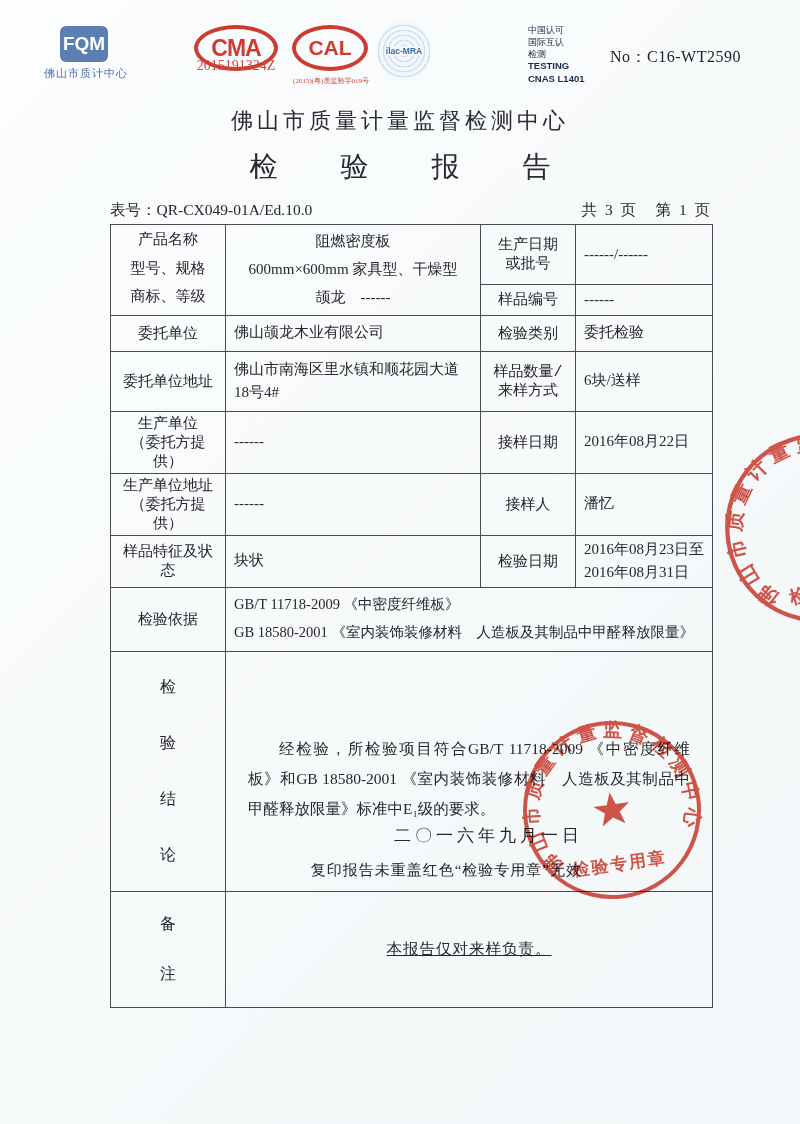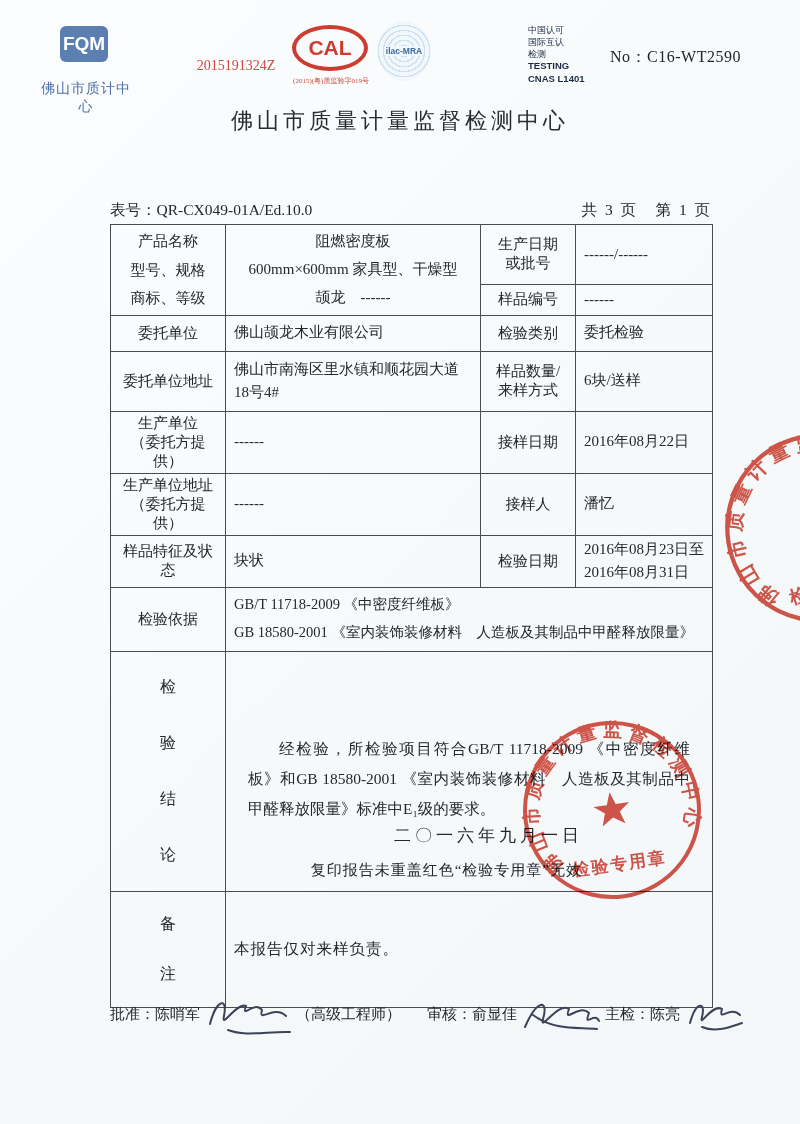--- a/index.html
+++ b/index.html
@@ -9,22 +9,22 @@
     background:linear-gradient(135deg,#fbfdfe 0%,#f6f9fa 60%,#f3f7f9 100%);
     color:#26262c; overflow:hidden;
   }
   .abs { position:absolute; }
 
   
   .fqm-box { left:60px; top:26px; width:48px; height:36px; background:#5c7fb2;
     border-radius:6px; color:#fff; font-weight:bold; font-size:19px;
     display:flex; align-items:center; justify-content:center;
     font-family:"Liberation Sans",sans-serif; }
-  .fqm-caption { left:36px; top:80px; width:100px; text-align:center;
-    color:#4d6fa8; font-size:14px; letter-spacing:1px; }
+  .fqm-caption { left:36px; top:66px; width:100px; text-align:center;
+    color:#4d6fa8; font-size:11px; letter-spacing:1px; }
 
   .seal-oval { width:84px; height:46px; border:4px solid #cd3c31; border-radius:50%;
     display:flex; align-items:center; justify-content:center;
     color:#cd3c31; font-weight:bold; font-family:"Liberation Sans",sans-serif; }
   .cma { left:194px; top:25px; font-size:23px; letter-spacing:-1px; }
   .cal { left:292px; top:25px; width:76px; font-size:21px; }
   .cma-caption { left:192px; top:58px; width:88px; text-align:center; color:#cd4a3e; font-size:14px; }
   .cal-caption { left:286px; top:76px; width:90px; text-align:center; color:#cd4a3e; font-size:7px; }
 
   .ilac { left:377px; top:21px; width:54px; height:60px; border-radius:50%;
@@ -48,55 +48,56 @@
 
   .form-line { left:110px; top:200px; width:602px; display:flex;
     justify-content:space-between; font-size:15.5px; }
   .pagination { letter-spacing:2px;margin-left:39px; }
 
   
   table.report { position:absolute; left:110px; top:224px; width:602px;
     border-collapse:collapse; table-layout:fixed; font-size:15px; color:#26262c; }
   table.report td { border:1.6px solid #4b4b52; vertical-align:middle;
     padding:2px 8px; }
-  td.lab { text-align:center; padding:2px 4px; }
+  td.lab { text-align:center; padding:2px 4px;font-family:Liberation Mono, monospace; }
   .pre { white-space:pre-line; }
   td.val-center { text-align:center; line-height:1.85; }
   td.val { text-align:left; line-height:1.55; }
   .vlabel { text-align:center; white-space:pre-line; font-size:16px; }
   .vlabel-concl { line-height:56px; padding-top:10px; vertical-align:top; }
   .vlabel-remark { line-height:50px; padding-top:6px; vertical-align:top; }
 
   .concl-cell { position:relative; vertical-align:top; padding:0; }
   .concl-text { padding:16px 14px 0 14px; line-height:1.95; text-indent:2em;
     text-align:justify; font-size:15.5px; }
   .concl-date { position:absolute; top:172px; left:168px; font-size:17px;
     letter-spacing:4px; }
   .concl-note { position:absolute; top:209px; right:130px; font-size:15px;
     letter-spacing:1px; }
-  .remark-cell { font-size:15.5px; letter-spacing:1px; }
+  .remark-cell { text-align:center; font-size:15.5px; letter-spacing:1px;text-decoration:underline; }
 
   
   .sign-row { left:110px; top:988px; width:640px; height:52px; display:flex;
     align-items:center; font-size:15px; } .sign-row .gap2 { width:26px; }
   .sig-svg { margin:0 2px; }
 
   
   .stamp { pointer-events:none; mix-blend-mode:multiply; opacity:.85; }
   .stamp-main { left:520px; top:718px; transform:rotate(-8deg); }
   .stamp-edge { left:722px; top:430px; transform:rotate(-18deg); }
 </style>
 </head>
 <body>
 
 <div class="page">
 
   <div class="abs fqm-box">FQM</div>
   <div class="abs fqm-caption">佛山市质计中心</div>
 
+  <div class="abs seal-oval cma">CMA</div>
   <div class="abs cma-caption">2015191324Z</div>
 
   <div class="abs seal-oval cal">CAL</div>
   <div class="abs cal-caption">(2015)(粤)质监验字019号</div>
 
   <div class="abs ilac">
     <span class="ilac-label">ilac-MRA</span>
   </div>
 
   <div class="abs cnas-caption">
@@ -105,20 +106,21 @@
 检测</div>
     <div class="b">TESTING</div>
     <div class="b">CNAS L1401</div>
   </div>
 
   <div class="abs report-no">
     <span>No：</span><span>C16-WT2590</span>
   </div>
 
   <div class="abs org-title">佛山市质量计量监督检测中心</div>
+  <div class="abs report-title">检 验 报 告</div>
 
   <div class="abs form-line">
     <span><span>表号：</span><span>QR-CX049-01A/Ed.10.0</span></span>
     <span class="pagination">共 3 页　第 1 页</span>
   </div>
 
   <table class="report">
     <colgroup>
         <col style="width:115px">
         <col style="width:255px">
@@ -200,39 +202,20 @@
       </tr>
 
       <tr style="height:116px">
         <td class="vlabel vlabel-remark">备
 注</td>
         <td class="remark-cell" colspan="3">本报告仅对来样负责。</td>
       </tr>
     </tbody>
   </table>
 
-  <div class="abs sign-row">
-    <span>批准：</span>
-    <span>陈哨军</span>
-    <svg class="sig-svg" width="92" height="48" viewBox="0 0 92 48">
-      <path d="M8 34 C14 10 26 6 22 26 C19 40 34 12 44 16 C39 30 52 10 60 20 C56 34 72 14 84 26 M26 40 C44 47 66 41 88 42" stroke="#3c4357" stroke-width="2" fill="none" stroke-linecap="round"></path>
-    </svg>
-    <span>（高级工程师）</span>
-    <span class="gap2"></span>
-    <span>审核：</span>
-    <span>俞显佳</span>
-    <svg class="sig-svg" width="84" height="46" viewBox="0 0 84 46">
-      <path d="M6 36 C18 8 30 8 24 28 C20 42 40 10 50 18 C44 34 60 12 70 22 C64 38 76 20 80 30 M14 24 C36 40 58 36 78 38" stroke="#3c4357" stroke-width="2" fill="none" stroke-linecap="round"></path>
-    </svg>
-    <span>主检：</span>
-    <span>陈亮</span>
-    <svg class="sig-svg" width="64" height="42" viewBox="0 0 64 42">
-      <path d="M8 30 C14 8 24 8 20 24 C17 36 30 10 40 16 C36 30 48 12 58 22 M20 34 C34 40 48 34 60 30" stroke="#3c4357" stroke-width="2" fill="none" stroke-linecap="round"></path>
-    </svg>
-  </div>
 
   <svg class="abs stamp stamp-main" width="184" height="184" viewBox="0 0 184 184">
     <defs>
       <path id="arcA" d="M 39.7 144.3 A 74 74 0 1 1 144.3 144.3"></path>
     </defs>
     <circle cx="92" cy="92" r="87" fill="none" stroke="#cf382a" stroke-width="4"></circle>
     <text font-size="19" font-weight="bold" fill="#cf382a" letter-spacing="5.5">
       <textPath href="#arcA" startOffset="4">佛山市质量计量监督检测中心</textPath>
     </text>
     <polygon fill="#cf382a" points="92,74 96.5,86.5 110,86.5 99.5,94.5 103.5,107 92,99.5 80.5,107 84.5,94.5 74,86.5 87.5,86.5"></polygon>

